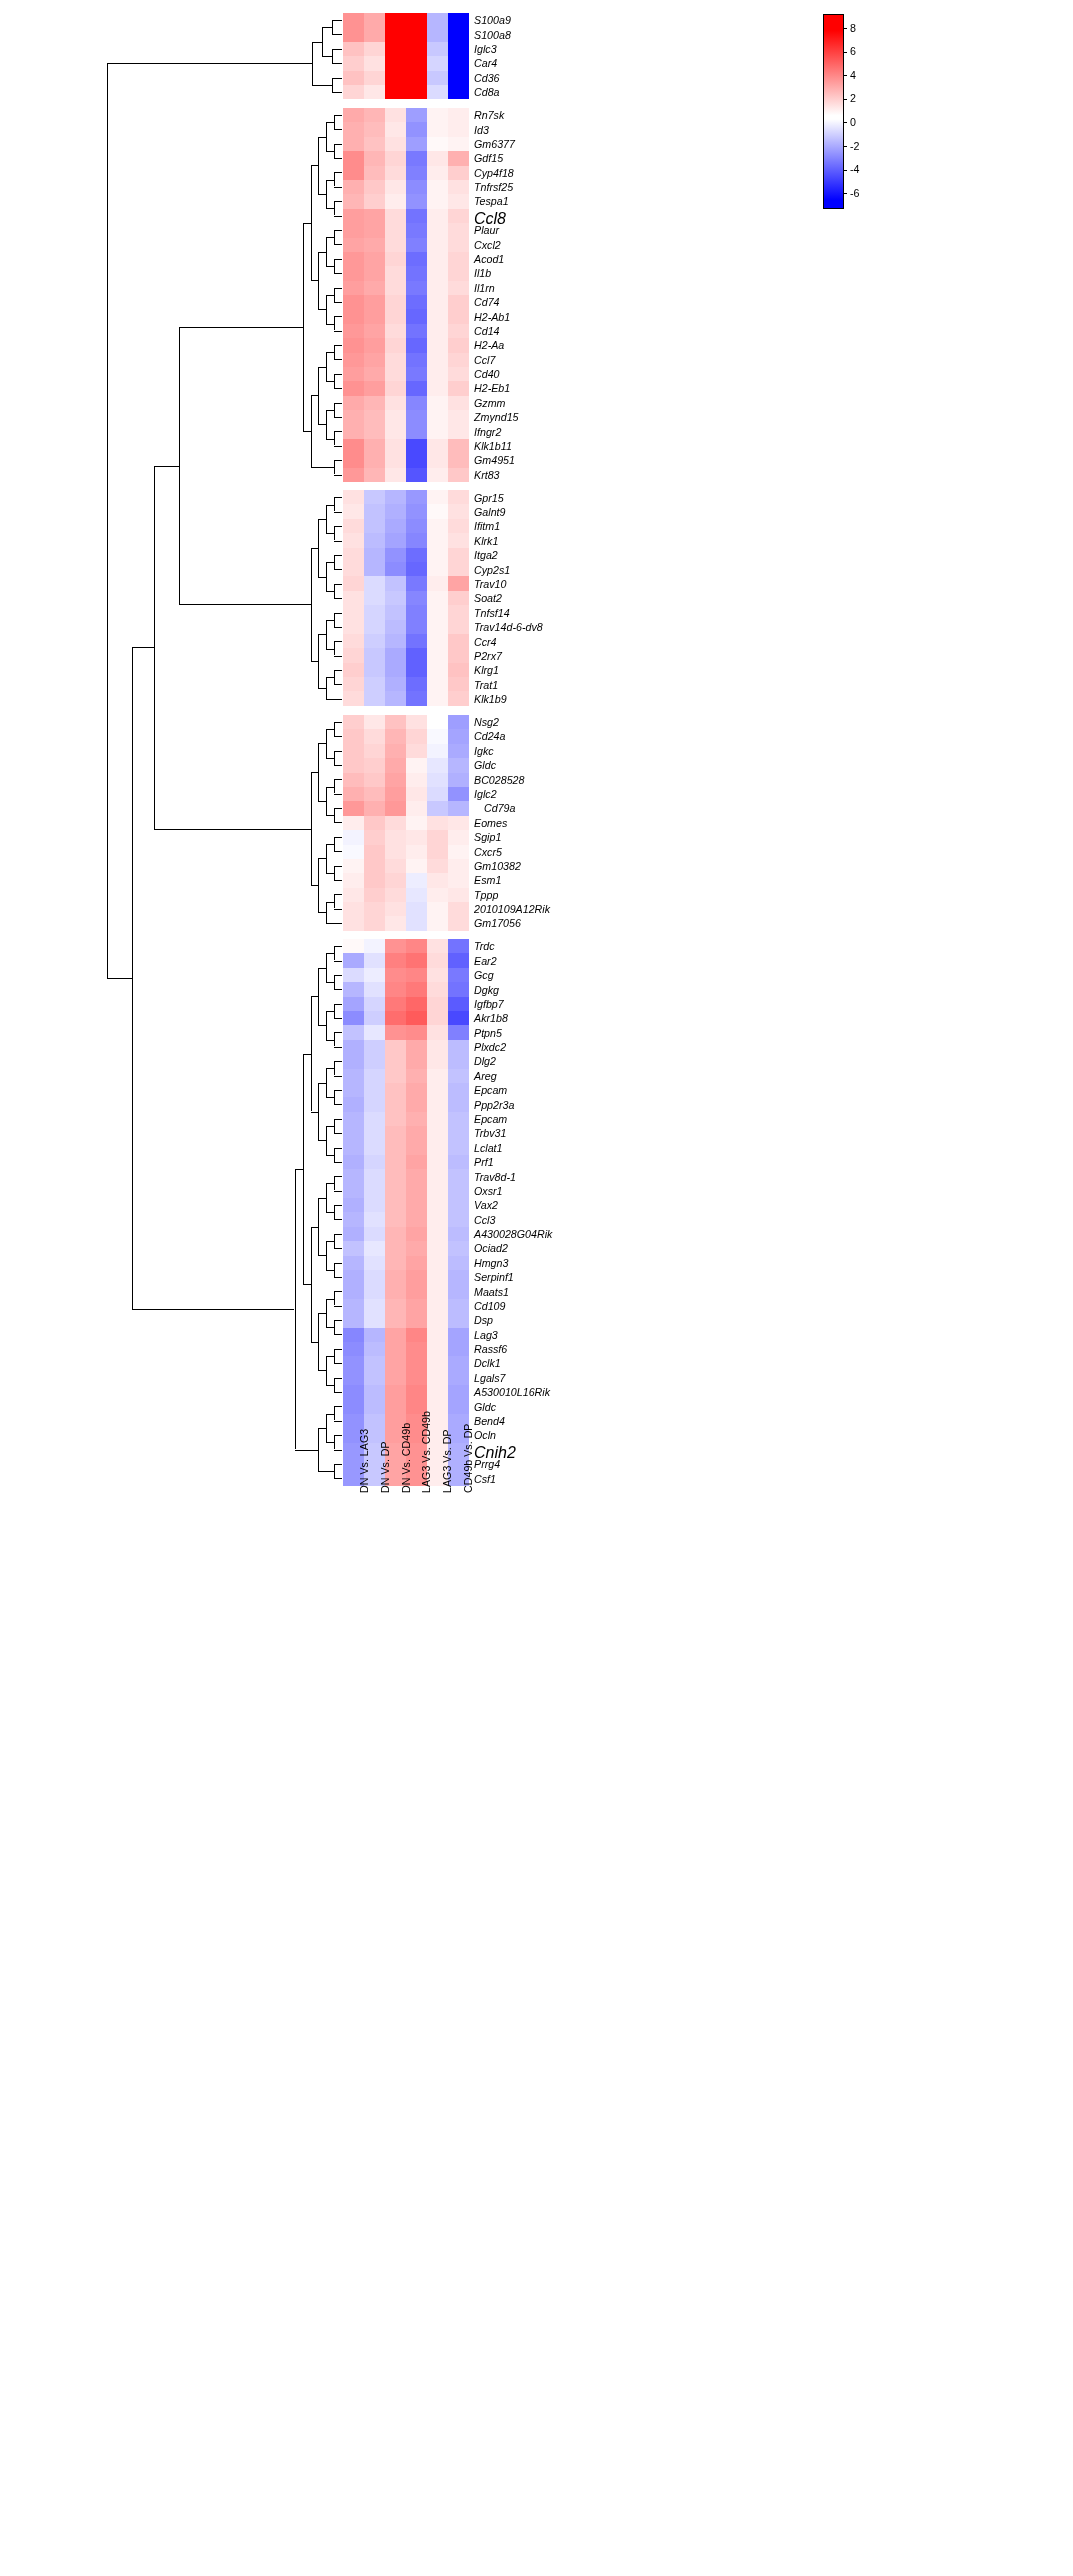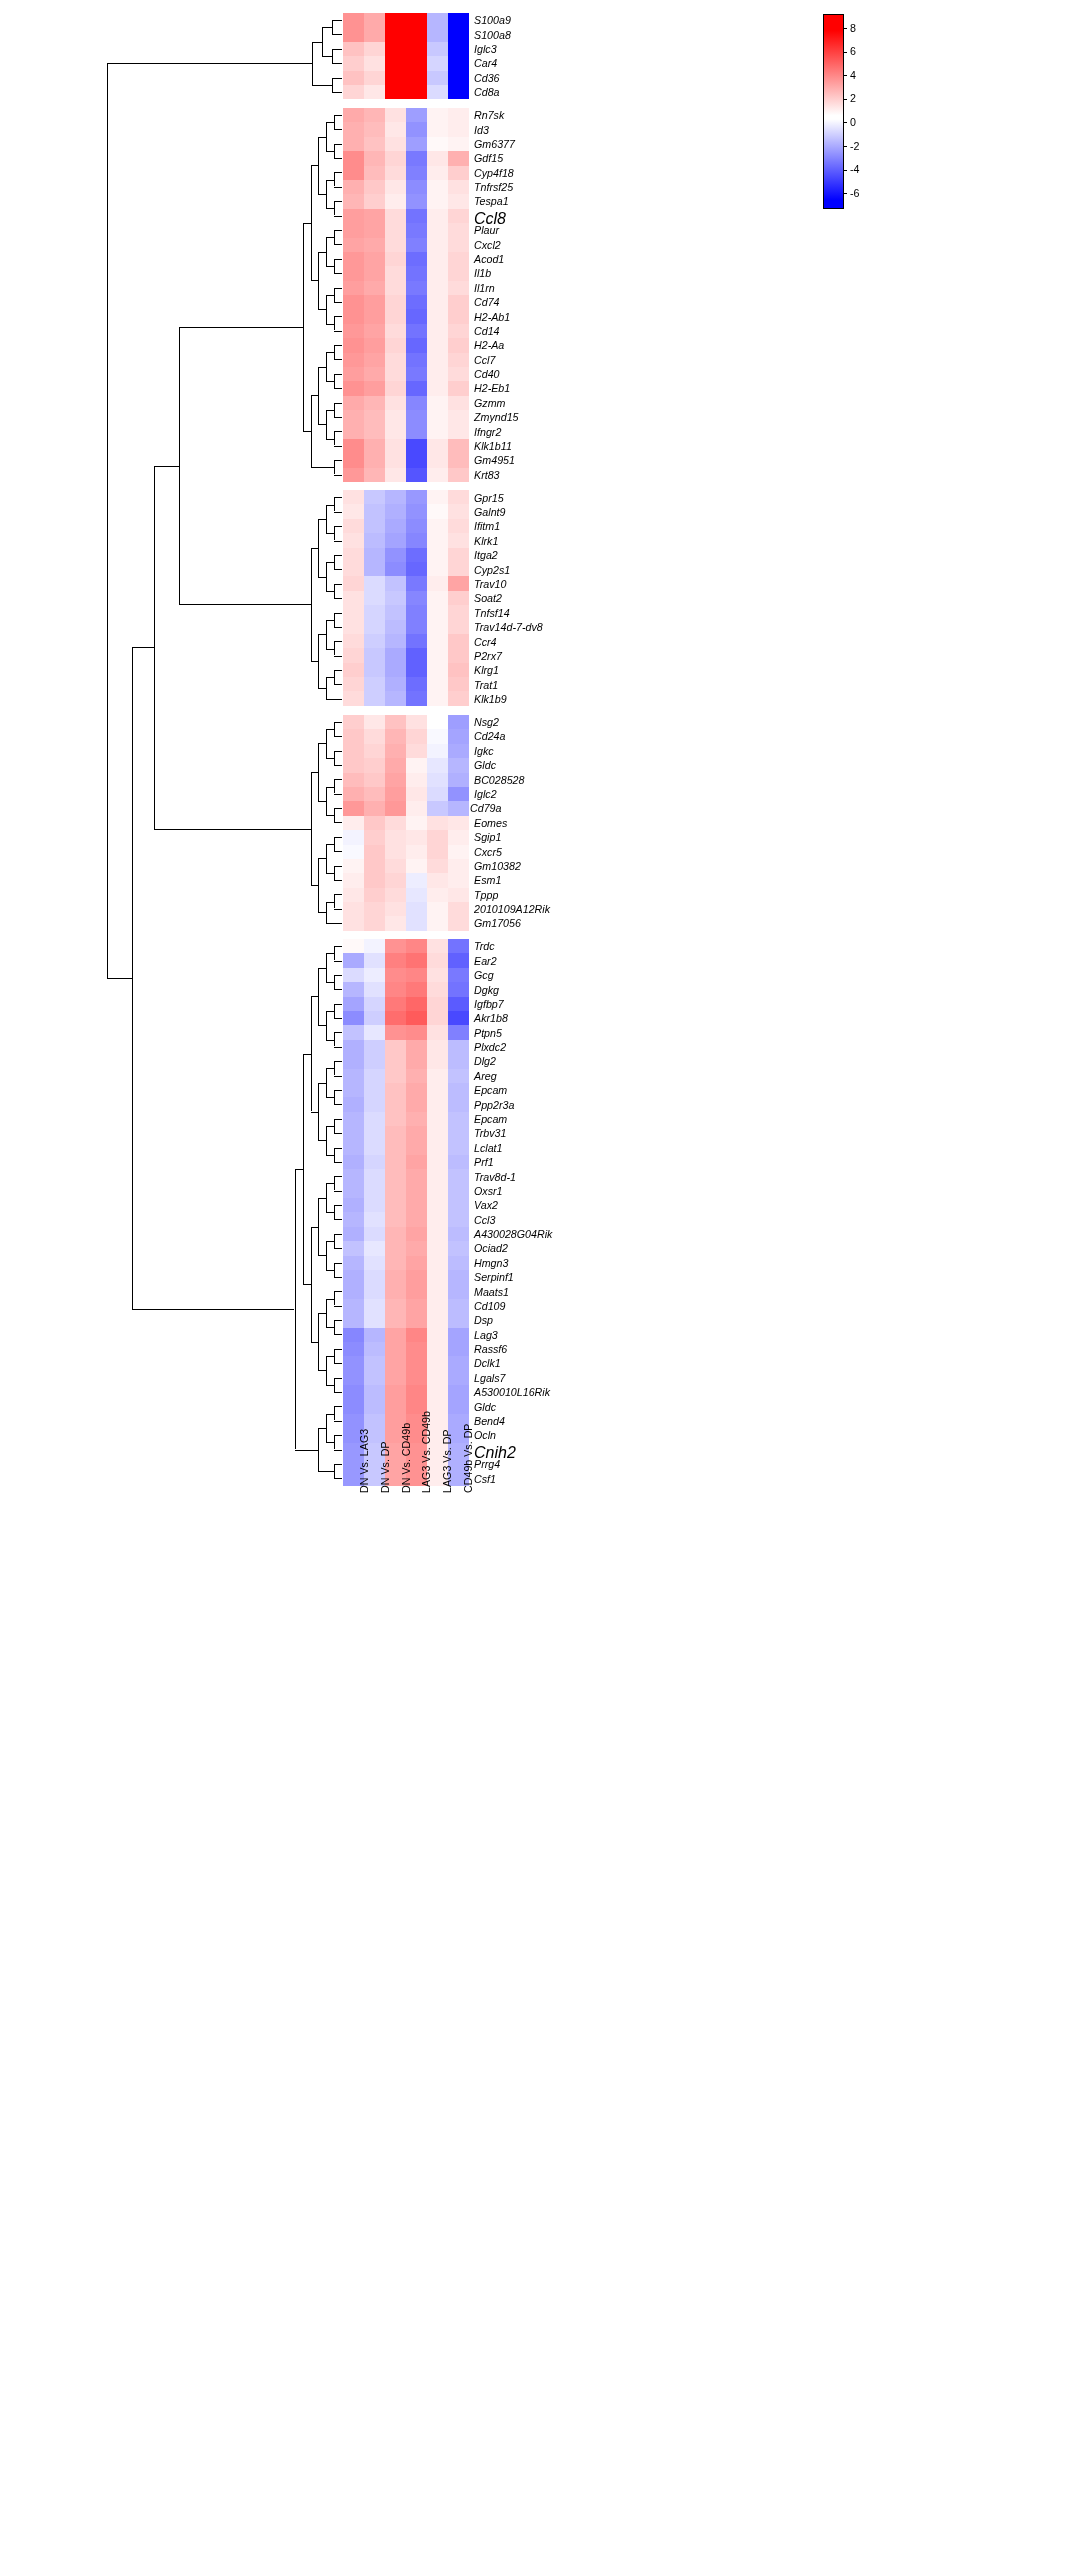--- a/index.html
+++ b/index.html
@@ -1193,33 +1193,33 @@
       <div class="gene-label" style="left: 474px; top: 469px; font-size: 10.7px;">Krt83</div>
       <div class="gene-label" style="left: 474px; top: 492px; font-size: 10.7px;">Gpr15</div>
       <div class="gene-label" style="left: 474px; top: 506px; font-size: 10.7px;">Galnt9</div>
       <div class="gene-label" style="left: 474px; top: 520px; font-size: 10.7px;">Ifitm1</div>
       <div class="gene-label" style="left: 474px; top: 535px; font-size: 10.7px;">Klrk1</div>
       <div class="gene-label" style="left: 474px; top: 549px; font-size: 10.7px;">Itga2</div>
       <div class="gene-label" style="left: 474px; top: 564px; font-size: 10.7px;">Cyp2s1</div>
       <div class="gene-label" style="left: 474px; top: 578px; font-size: 10.7px;">Trav10</div>
       <div class="gene-label" style="left: 474px; top: 592px; font-size: 10.7px;">Soat2</div>
       <div class="gene-label" style="left: 474px; top: 607px; font-size: 10.7px;">Tnfsf14</div>
-      <div class="gene-label" style="left: 474px; top: 621px; font-size: 10.7px;">Trav14d-7-dv8</div>
+      <div class="gene-label" style="left: 474px; top: 621px; font-size: 10.7px;">Trav14d-6-dv8</div>
       <div class="gene-label" style="left: 474px; top: 636px; font-size: 10.7px;">Ccr4</div>
       <div class="gene-label" style="left: 474px; top: 650px; font-size: 10.7px;">P2rx7</div>
       <div class="gene-label" style="left: 474px; top: 664px; font-size: 10.7px;">Klrg1</div>
       <div class="gene-label" style="left: 474px; top: 679px; font-size: 10.7px;">Trat1</div>
       <div class="gene-label" style="left: 474px; top: 693px; font-size: 10.7px;">Klk1b9</div>
       <div class="gene-label" style="left: 474px; top: 716px; font-size: 10.7px;">Nsg2</div>
       <div class="gene-label" style="left: 474px; top: 730px; font-size: 10.7px;">Cd24a</div>
       <div class="gene-label" style="left: 474px; top: 745px; font-size: 10.7px;">Igkc</div>
       <div class="gene-label" style="left: 474px; top: 759px; font-size: 10.7px;">Gldc</div>
       <div class="gene-label" style="left: 474px; top: 774px; font-size: 10.7px;">BC028528</div>
       <div class="gene-label" style="left: 474px; top: 788px; font-size: 10.7px;">Iglc2</div>
-      <div class="gene-label" style="left: 470px; top: 802px; font-size: 10.7px;">Cd79a</div>
+      <div class="gene-label" style="left: 484px; top: 802px; font-size: 10.7px;">Cd79a</div>
       <div class="gene-label" style="left: 474px; top: 817px; font-size: 10.7px;">Eomes</div>
       <div class="gene-label" style="left: 474px; top: 831px; font-size: 10.7px;">Sgip1</div>
       <div class="gene-label" style="left: 474px; top: 846px; font-size: 10.7px;">Cxcr5</div>
       <div class="gene-label" style="left: 474px; top: 860px; font-size: 10.7px;">Gm10382</div>
       <div class="gene-label" style="left: 474px; top: 874px; font-size: 10.7px;">Esm1</div>
       <div class="gene-label" style="left: 474px; top: 889px; font-size: 10.7px;">Tppp</div>
       <div class="gene-label" style="left: 474px; top: 903px; font-size: 10.7px;">2010109A12Rik</div>
       <div class="gene-label" style="left: 474px; top: 917px; font-size: 10.7px;">Gm17056</div>
       <div class="gene-label" style="left: 474px; top: 940px; font-size: 10.7px;">Trdc</div>
       <div class="gene-label" style="left: 474px; top: 955px; font-size: 10.7px;">Ear2</div>

